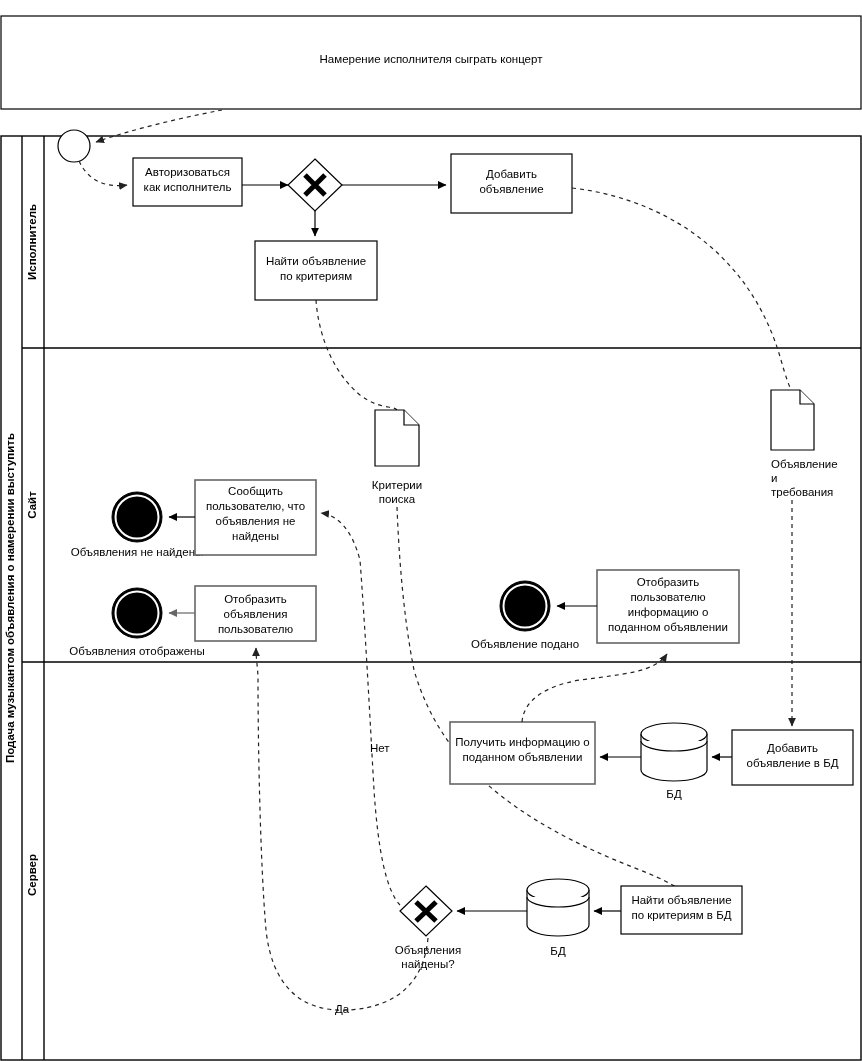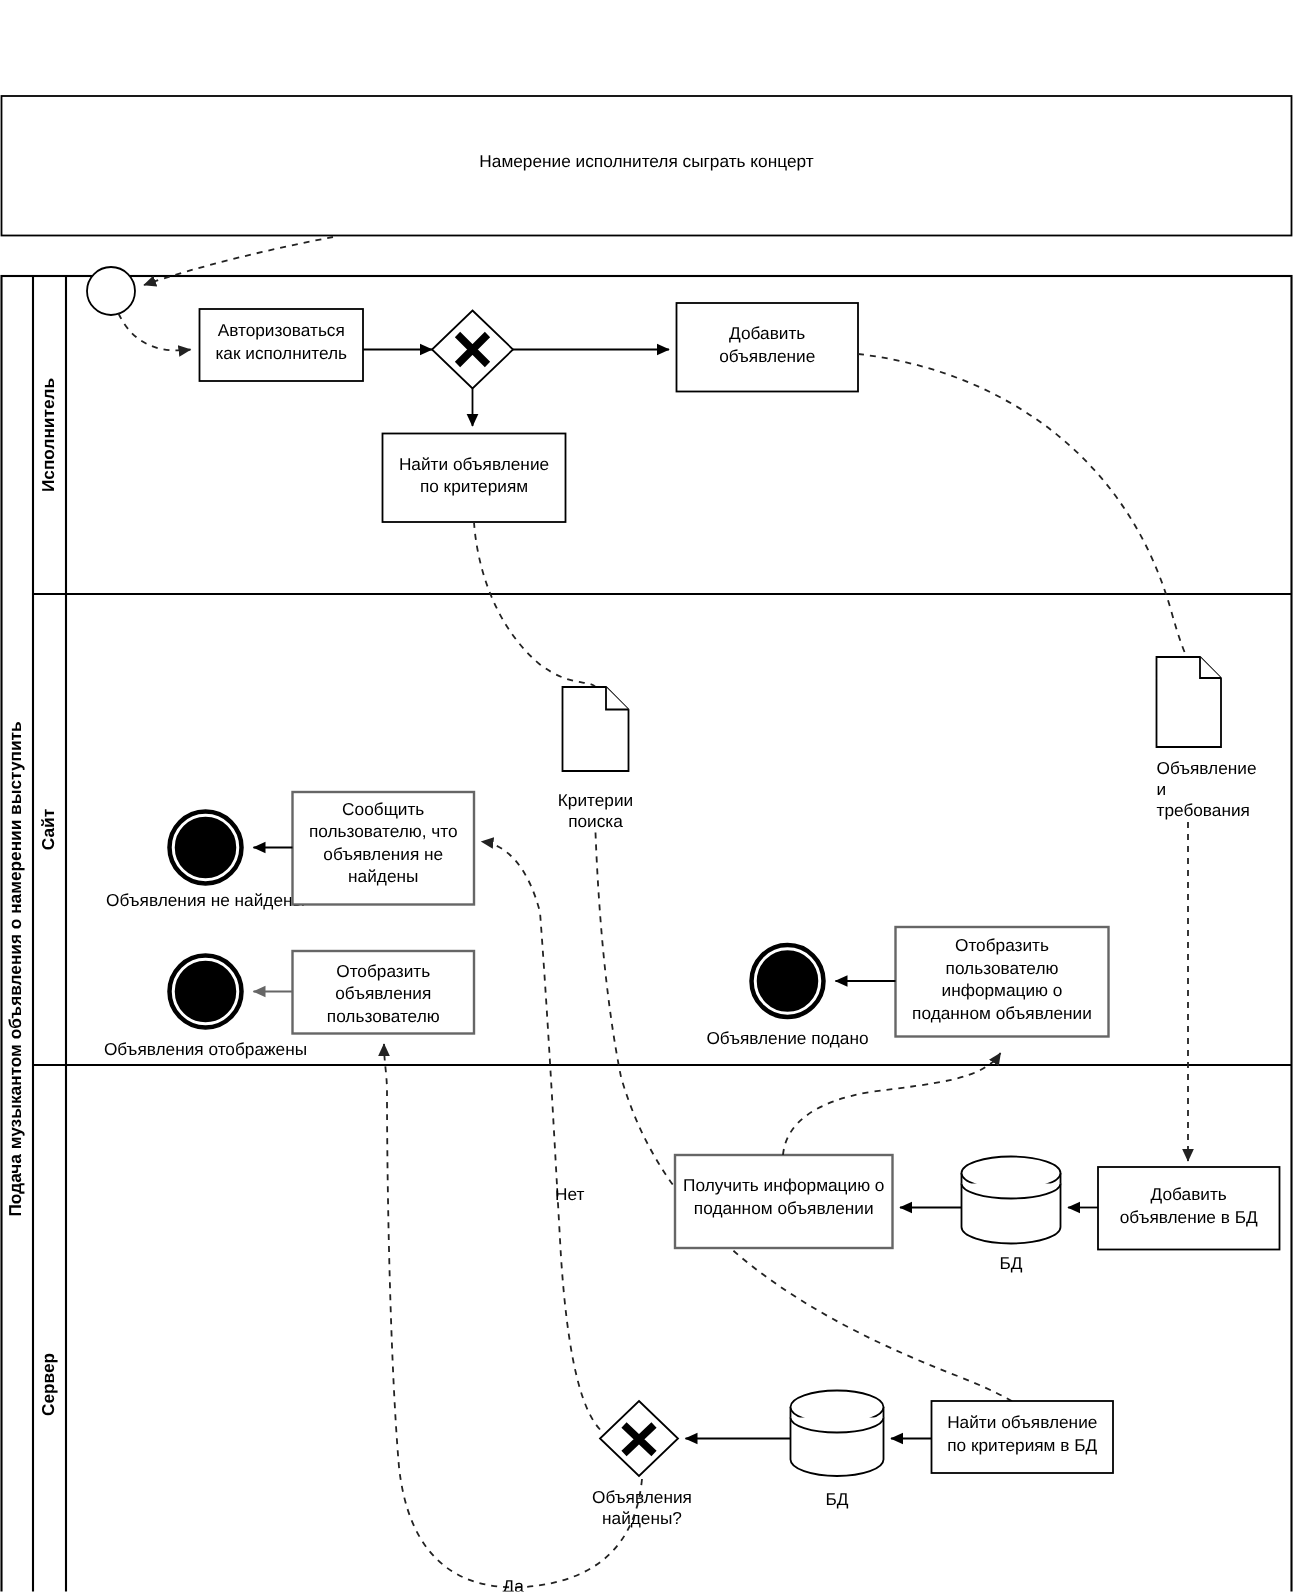--- a/index.html
+++ b/index.html
@@ -10,21 +10,20 @@
   body {
     font-family: "Liberation Sans", sans-serif;
     width: 862px;
     height: 1061px;
     overflow: hidden;
   }
   #canvas {
     position: relative;
     width: 862px;
     height: 883px;
-    margin-top: 48px;
   }
   svg.diagram {
     position: absolute;
     left: 0;
     top: 0;
     width: 862px;
     height: 1061px;
   }
   text {
     font-family: "Liberation Sans", sans-serif;

